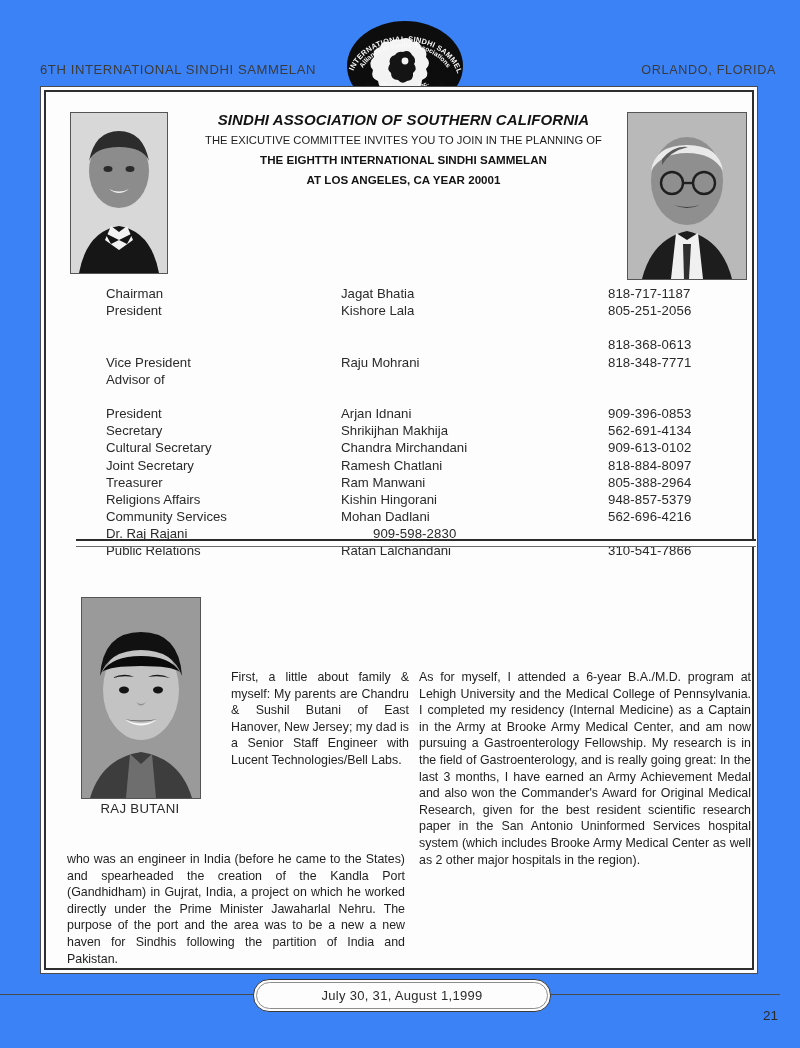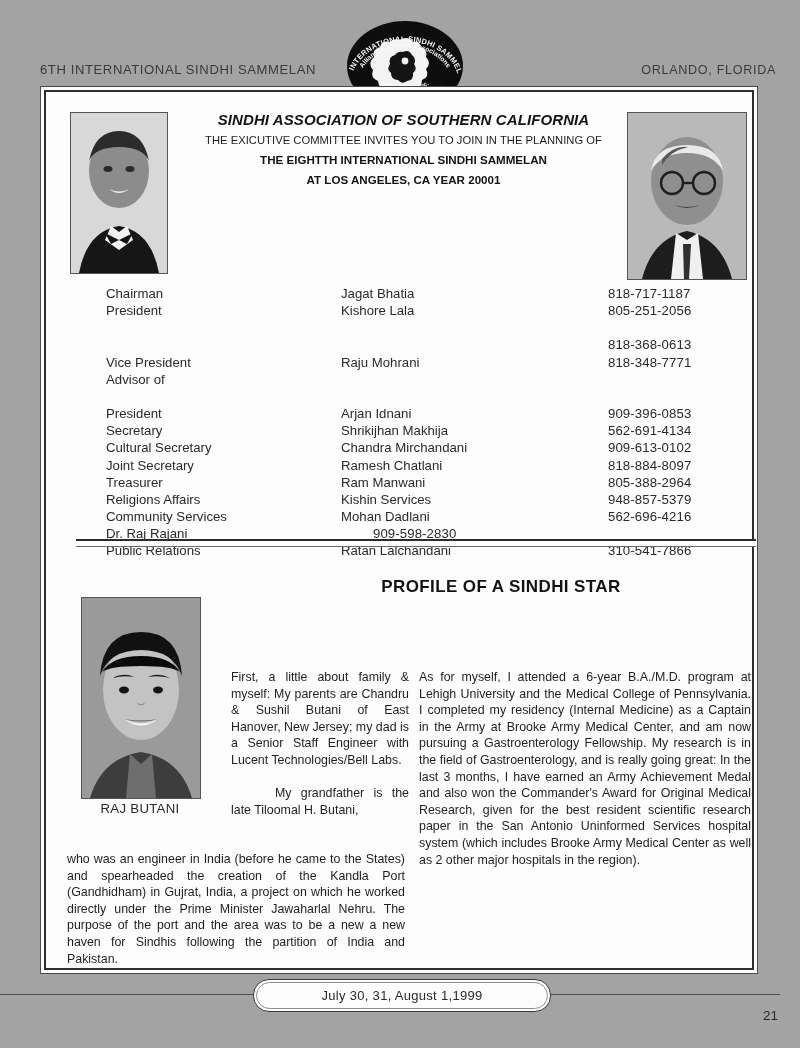--- a/index.html
+++ b/index.html
@@ -4,21 +4,21 @@
 <style>
   html,body{margin:0;padding:0;}
   body{
     width:800px;height:1048px;
     background:#ffffff;
     font-family:"Liberation Sans", sans-serif;
     color:#1a1a1a;
     position:relative;
     overflow:hidden;
   }
-  .page{position:absolute;left:0;top:0;width:800px;height:1048px;background:#a3a3a3;}
+  .page{position:absolute;left:0;top:0;width:800px;height:1048px;background:#3b82f6;}
 
   
   .runhead{position:absolute;top:62px;left:0;width:800px;height:22px;}
   .runhead .left{position:absolute;left:40px;top:0;font-size:13.5px;letter-spacing:.6px;color:#3b3b3b;
      font-family:"Liberation Sans",sans-serif;font-stretch:condensed;transform:scaleX(.97);transform-origin:left top;}
   .runhead .right{position:absolute;right:24px;top:0;font-size:13px;letter-spacing:.7px;color:#3b3b3b;transform:scaleX(.97);transform-origin:right top;}
 
   
   .logo{position:absolute;left:341px;top:16px;width:128px;height:100px;}
   .logo svg{display:block;}
@@ -213,42 +213,41 @@
           <div class="nm">Ramesh Chatlani</div>
           <div class="ph">818-884-8097</div>
         </div>
         <div class="orow">
           <div class="role">Treasurer</div>
           <div class="nm">Ram Manwani</div>
           <div class="ph">805-388-2964</div>
         </div>
         <div class="orow">
           <div class="role">Religions Affairs</div>
-          <div class="nm">Kishin Services</div>
+          <div class="nm">Kishin Hingorani</div>
           <div class="ph">948-857-5379</div>
         </div>
         <div class="orow">
           <div class="role">Community Services</div>
           <div class="nm">Mohan Dadlani</div>
           <div class="ph">562-696-4216</div>
         </div>
         <div class="orow">
           <div class="nm">Dr. Raj Rajani</div>
           <div class="ph">909-598-2830</div>
         </div>
         <div class="orow">
           <div class="role">Public Relations</div>
           <div class="nm">Ratan Lalchandani</div>
           <div class="ph">310-541-7866</div>
         </div>
       </div>
 
     <div class="divider"></div>
 
-    <div class="profile-title">PROFILE OF A SINDHI STAR</div>
 
     <div class="photo" id="photo-raj">
       <svg viewBox="0 0 118 200" preserveAspectRatio="none" aria-hidden="true">
         <rect width="118" height="200" fill="#9a9a9a"></rect>
         <ellipse cx="59" cy="92" rx="38" ry="50" fill="#c3c3c3"></ellipse>
         <path d="M18 78 q3 -44 41 -44 q38 0 41 44 q-9 -26 -41 -26 q-32 0 -41 26 z" fill="#111111"></path>
         <path d="M20 74 q10 -16 39 -16 q29 0 39 16 q-8 -6 -39 -6 q-31 0 -39 6 z" fill="#0a0a0a"></path>
         <path d="M30 80 q12 -6 22 -1 q-11 -2 -22 1 z" fill="#161616"></path>
         <path d="M66 79 q10 -5 22 1 q-11 -3 -22 -1 z" fill="#161616"></path>
         <ellipse cx="42" cy="92" rx="5" ry="3.4" fill="#141414"></ellipse>
@@ -257,21 +256,20 @@
         <path d="M42 121 q17 9 34 0 q-17 13 -34 0 z" fill="#fafafa"></path>
         <path d="M42 121 q17 5 34 0 q-17 3 -34 0 z" fill="#5e5e5e"></path>
         <path d="M8 200 q12 -40 51 -46 q39 6 51 46 z" fill="#3d3d3d"></path>
         <path d="M48 156 l11 10 l11 -10 l4 44 l-30 0 z" fill="#6e6e6e"></path>
       </svg>
     </div>
     <div class="raj-cap">RAJ BUTANI</div>
 
     <div class="col-left">
       <p class="p1">First, a little about family &amp; myself: My parents are Chandru &amp; Sushil Butani of East Hanover, New Jersey; my dad is a Senior Staff Engineer with Lucent Technologies/Bell Labs.</p>
-      <p class="p2">My grandfather is the late Tiloomal H. Butani,</p>
     </div>
 
     <div class="col-wide">
       <p>who was an engineer in India (before he came to the States) and spearheaded the creation of the Kandla Port (Gandhidham) in Gujrat, India, a project on which he worked directly under the Prime Minister Jawaharlal Nehru.  The purpose of the port and the area was to be a new a new haven for Sindhis following the partition of India and Pakistan.</p>
     </div>
 
     <div class="col-right">
       <p>As for myself, I attended a 6-year B.A./M.D. program at Lehigh University and the Medical College of Pennsylvania.  I completed my residency (Internal Medicine) as a Captain in the Army at Brooke Army Medical Center, and am now pursuing a Gastroenterology Fellowship. My research is in the field of Gastroenterology, and is  really going great: In the last 3 months, I have earned an Army Achievement Medal and also won the Commander's Award for Original Medical Research, given for the best resident scientific research paper in the San Antonio Uninformed Services hospital system (which includes Brooke Army Medical Center as well as 2 other major hospitals in the region).</p>
     </div>
   </div>

